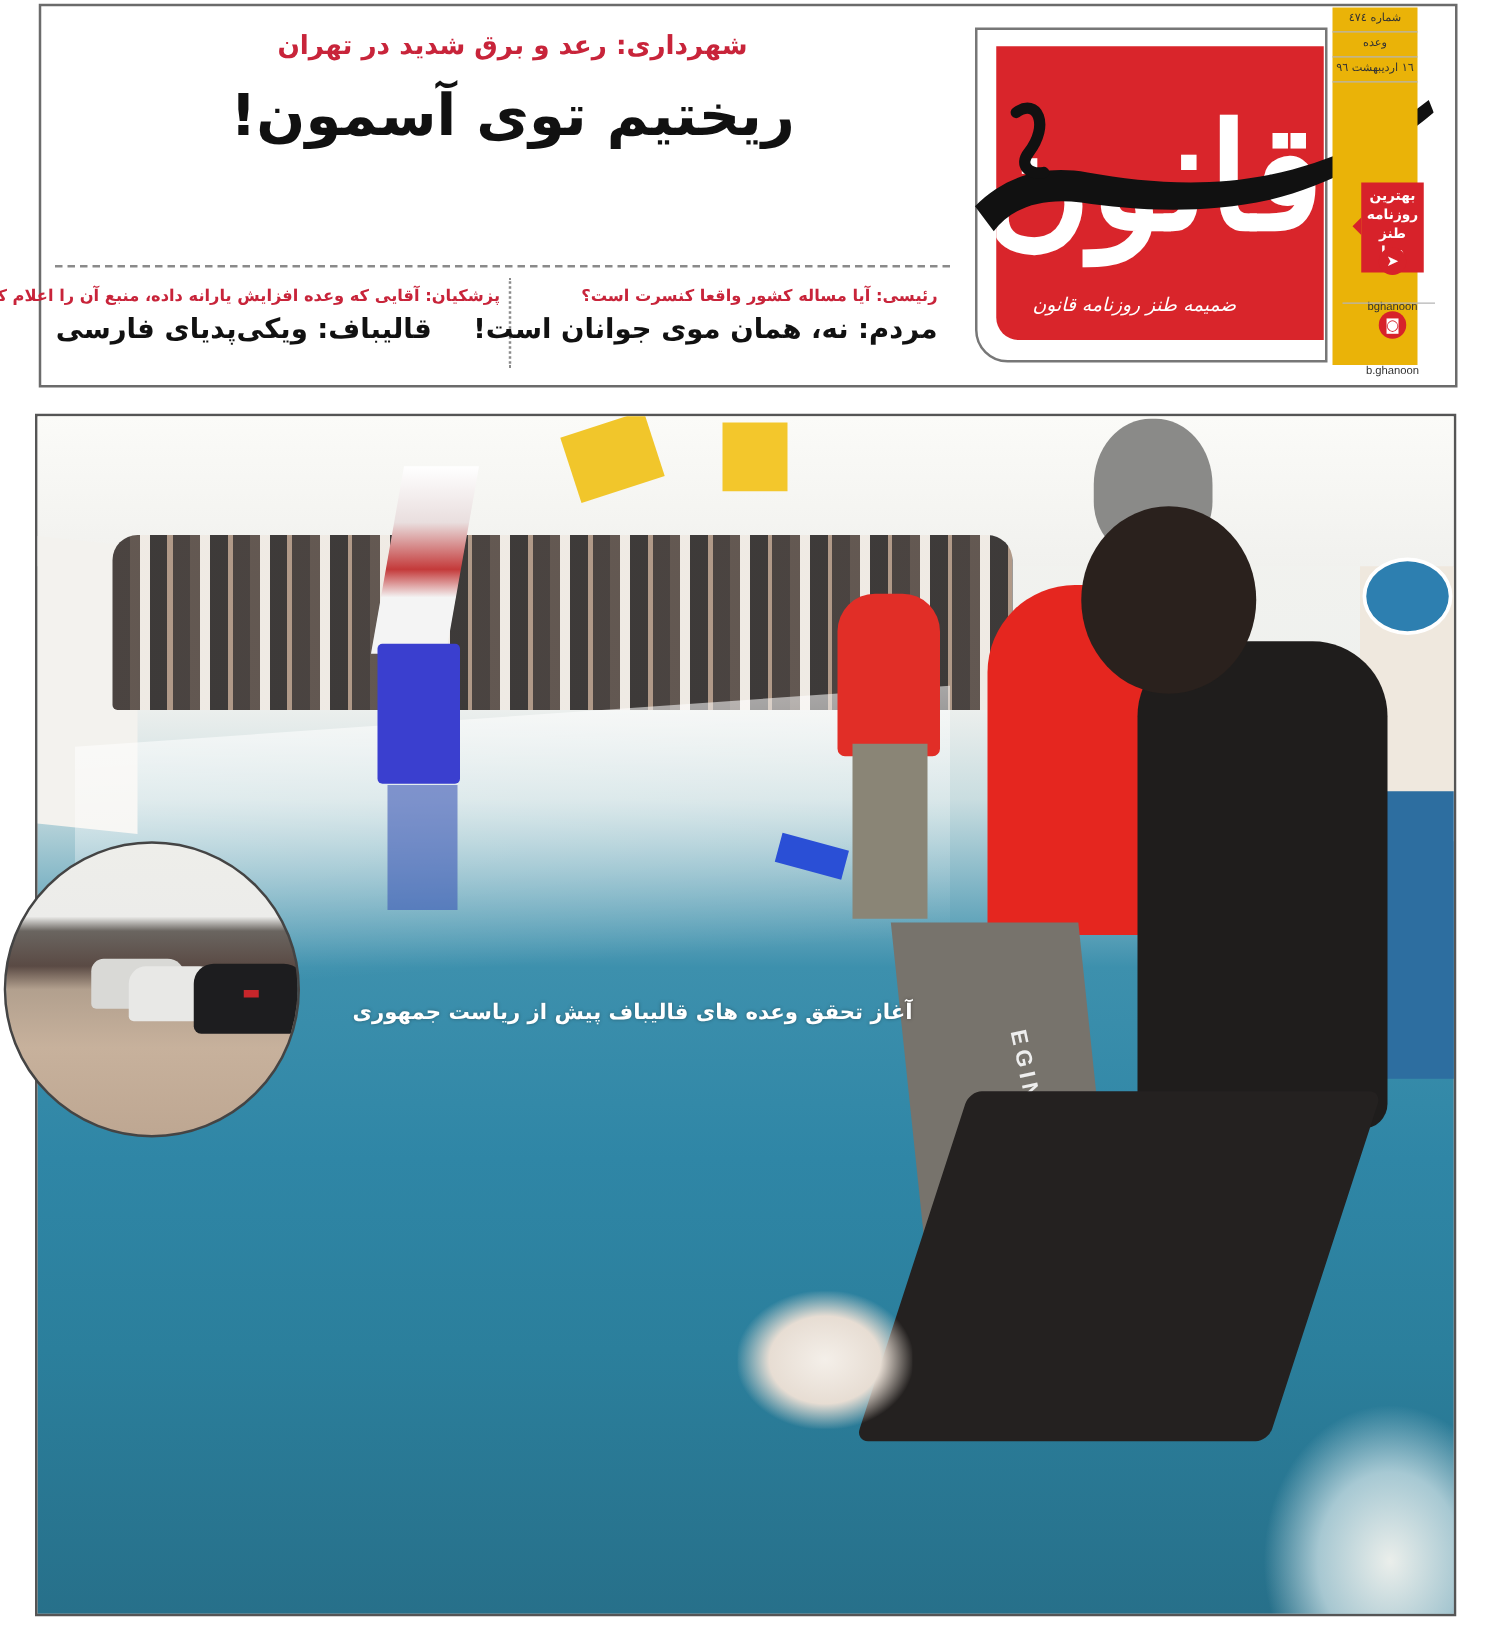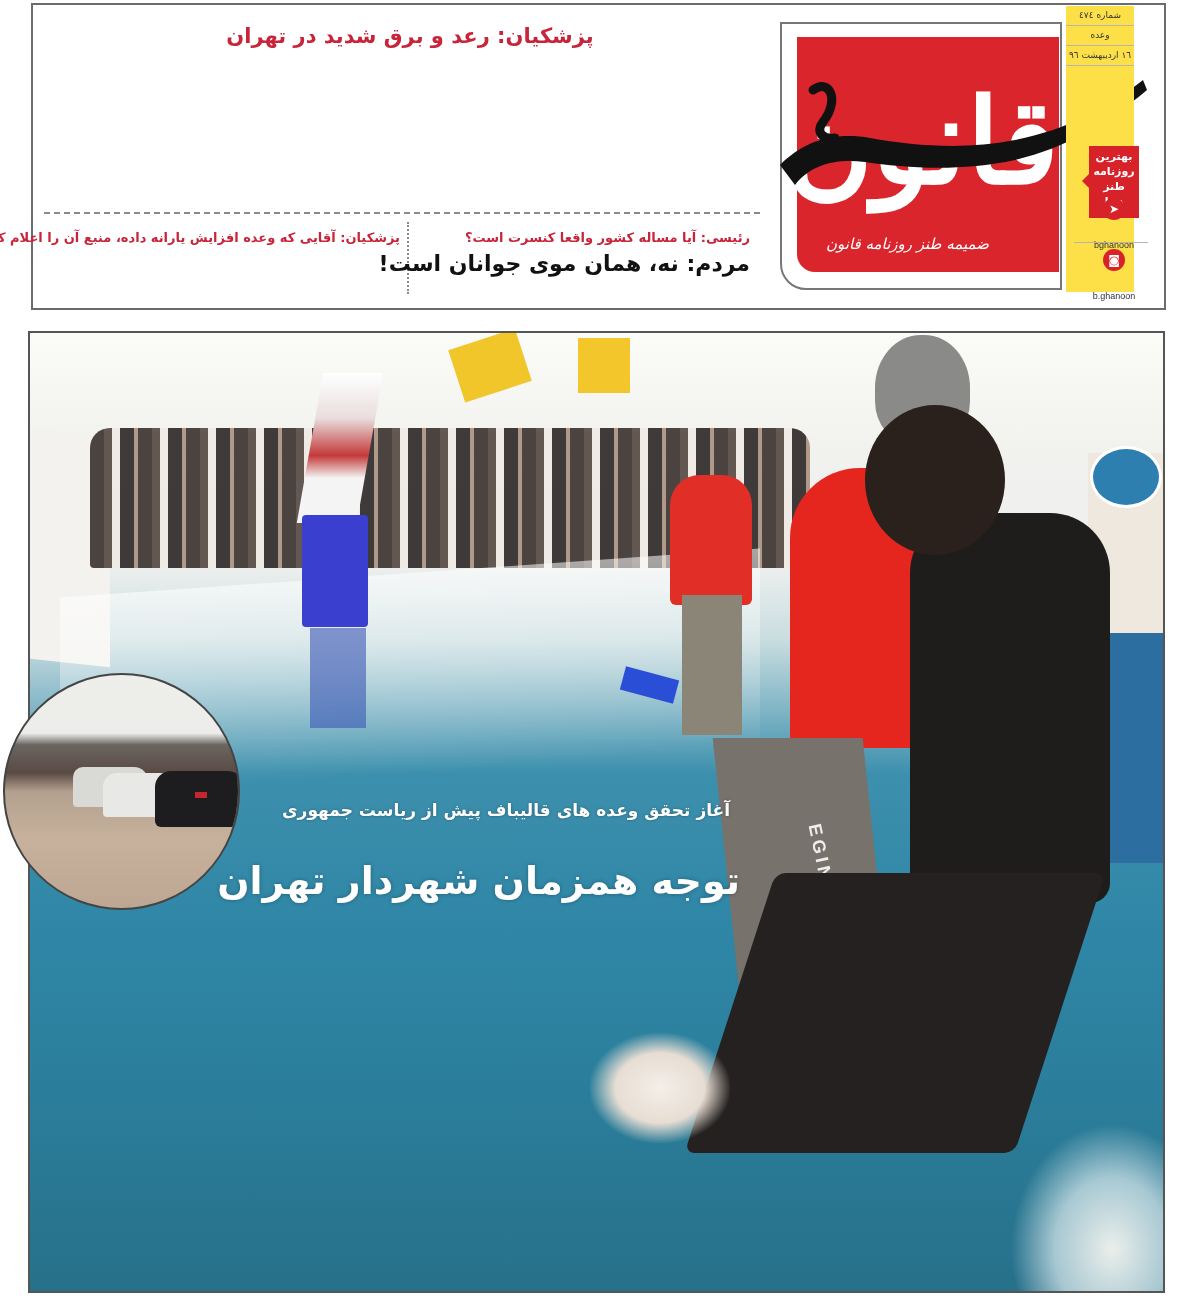--- a/index.html
+++ b/index.html
@@ -8,21 +8,21 @@
 
   
   .masthead {
     position: absolute; left: 31px; top: 3px; width: 1135px; height: 307px;
     border: 2px solid #6b6b6b; background: #ffffff;
   }
 
   
   .info-col {
     position: absolute; left: 1066px; top: 6px; width: 68px; height: 286px;
-    background: #fde047; direction: rtl; text-align: center;
+    background: #eab308; direction: rtl; text-align: center;
   }
   .info-row { font-size: 9px; color: #333; padding: 4px 2px; border-bottom: 1px solid #b5b5b5; line-height: 11px; }
   .badge {
     position: absolute; left: 23px; top: 114px; width: 50px; height: 72px;
     background: #d7222a; color: #fff; font-size: 11px; font-weight: bold;
     line-height: 15px; padding-top: 3px; text-align: center; margin-top: 26px;
   }
   .badge::before {
     content: ""; position: absolute; left: -7px; top: 28px;
     border-top: 7px solid transparent; border-bottom: 7px solid transparent; border-right: 7px solid #d7222a;
@@ -129,34 +129,36 @@
   .overlay-head {
     position: absolute; left: 60px; top: 855px; width: 680px; text-align: right; direction: rtl;
     color: #ffffff; font-size: 38px; font-weight: bold; line-height: 52px; text-shadow: 0 0 4px rgba(0,0,0,0.3);
   }
 </style>
 </head>
 <body>
 
 <div class="masthead"></div>
 
-<div class="kicker-top">پزشکیان: رعد و برق شدید در تهران</div>
+<div class="kicker-top">شهرداری: رعد و برق شدید در تهران</div>
 <div class="headline-main">
+  <div>ریختیم توی آسمون!</div>
 </div>
 
 <div class="dash-sep"></div>
 <div class="dash-vert"></div>
 
 <div class="sub-story" style="left:420px; top:230px; width:330px;">
   <div class="sub-kicker">رئیسی: آیا مساله کشور واقعا کنسرت است؟</div>
   <div class="sub-head">مردم: نه، همان موی جوانان است!</div>
 </div>
 
 <div class="sub-story" style="left:40px; top:230px; width:360px;">
   <div class="sub-kicker">پزشکیان: آقایی که وعده افزایش یارانه داده، منبع آن را اعلام کند</div>
+  <div class="sub-head" style="text-align:center; padding-right:50px;">قالیباف: ویکی‌پدیای فارسی</div>
 </div>
 
 <div class="logo-box"></div>
 <div class="logo-red">
   <div class="logo-word">قانون</div>
   <div class="logo-subtitle">ضمیمه طنز روزنامه قانون</div>
 </div>
 <svg class="brush-stroke" viewBox="0 0 372 120">
   <path d="M5,95 C30,70 60,62 95,68 C140,76 190,80 240,70 C290,60 330,40 368,10 L372,20 C330,55 290,78 240,90 C185,102 130,98 90,92 C60,88 35,95 20,115 Z" fill="#111"></path>
   <path d="M38,20 C55,8 65,30 48,52 C40,62 48,70 60,68" stroke="#111" stroke-width="9" fill="none" stroke-linecap="round"></path>
@@ -214,14 +216,13 @@
 
 <div class="inset">
   <div class="inset-car1"></div>
   <div class="inset-car2"></div>
   <div class="inset-car3"></div>
   <div class="inset-taillight"></div>
 </div>
 
 <div class="overlay-kicker">آغاز تحقق وعده های قالیباف پیش از ریاست جمهوری</div>
 <div class="overlay-head">
-  <div>توجه همزمان شهردار تهران</div>
 </div>
 
 </body></html>

